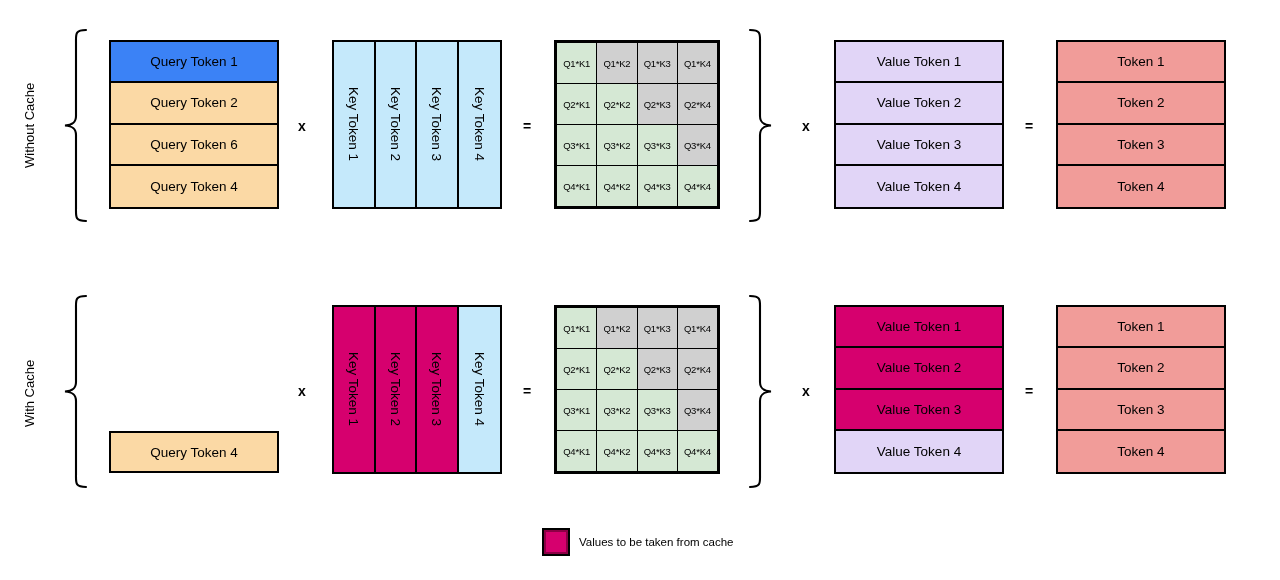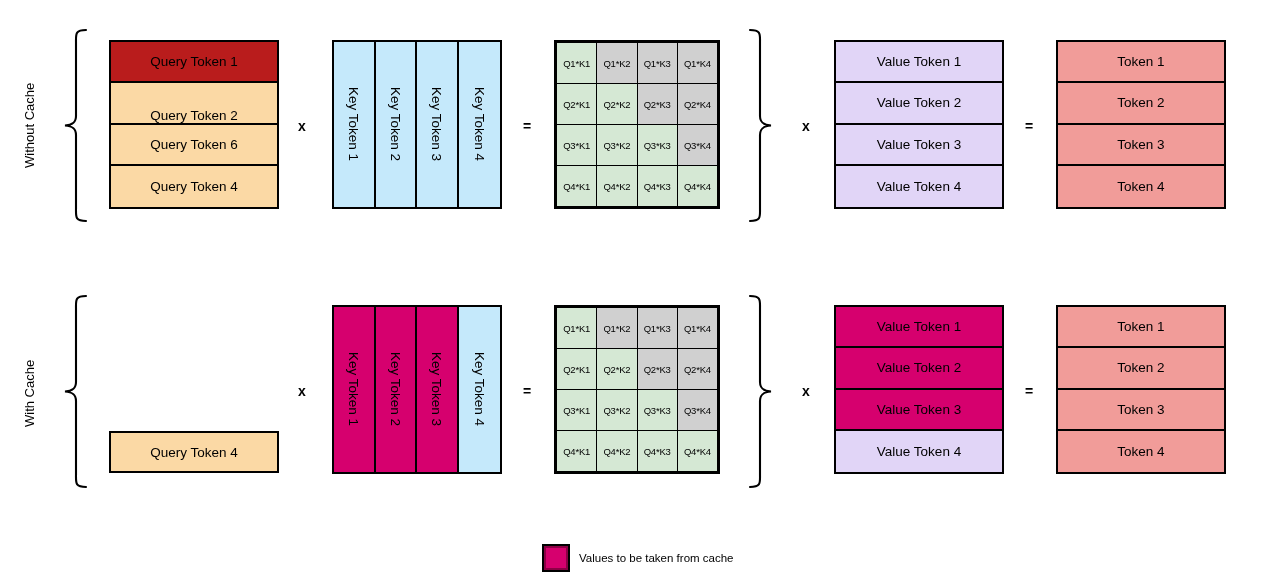--- a/index.html
+++ b/index.html
@@ -58,21 +58,21 @@
           background:#000;gap:1px;padding:1px;}
   .mcell{
     display:flex;align-items:center;justify-content:center;
     font-size:9.5px;white-space:nowrap;letter-spacing:-0.2px;
   }
 
   
   .op{position:absolute;font-size:14px;font-weight:bold;text-align:center;}
 
   
-  .legend{position:absolute;display:flex;align-items:center;gap:9px;margin-top:16px;}
+  .legend{position:absolute;display:flex;align-items:center;gap:9px;}
   .legend-swatch{
     width:28px;height:28px;border:2px solid #000;box-sizing:border-box;
     display:flex;align-items:center;justify-content:center;
   }
   .legend-swatch i{display:block;width:100%;height:100%;border:2px solid #8c0045;box-sizing:border-box;}
   .legend-text{font-size:11.5px;white-space:nowrap;}
 </style>
 </head>
 <body>
 
@@ -82,24 +82,24 @@
 
     <div class="row-label" style="left:22px;top:35px;height:180px;width:18px;">Without Cache</div>
 
     <div class="brace" style="left:62px;top:28px;">
       <svg width="26" height="195" viewBox="0 0 26 195">
         <path d="M24 2 C13 2 14 6 14 14 L14 88 C14 95 10 97 3 97.5 C10 98 14 100 14 107 L14 181 C14 189 13 193 24 193" fill="none" stroke="#000" stroke-width="2.1" stroke-linecap="round"></path>
       </svg>
     </div>
 
     <div class="stack" style="left:109px;top:40px;width:170px;height:169px;">
-        <div class="cellrow" style="height: 25%; background: #b91c1c;">
+        <div class="cellrow" style="height: 25%; background: #3b82f6;">
           <span>Query Token 1</span>
         </div>
-        <div class="cellrow" style="height: 25%; background: rgb(251, 217, 165); align-items: flex-end;">
+        <div class="cellrow" style="height: 25%; background: rgb(251, 217, 165);">
           <span>Query Token 2</span>
         </div>
         <div class="cellrow" style="height: 25%; background: rgb(251, 217, 165);">
           <span>Query Token 6</span>
         </div>
         <div class="cellrow" style="height: 25%; background: rgb(251, 217, 165);">
           <span>Query Token 4</span>
         </div>
       </div>
 

